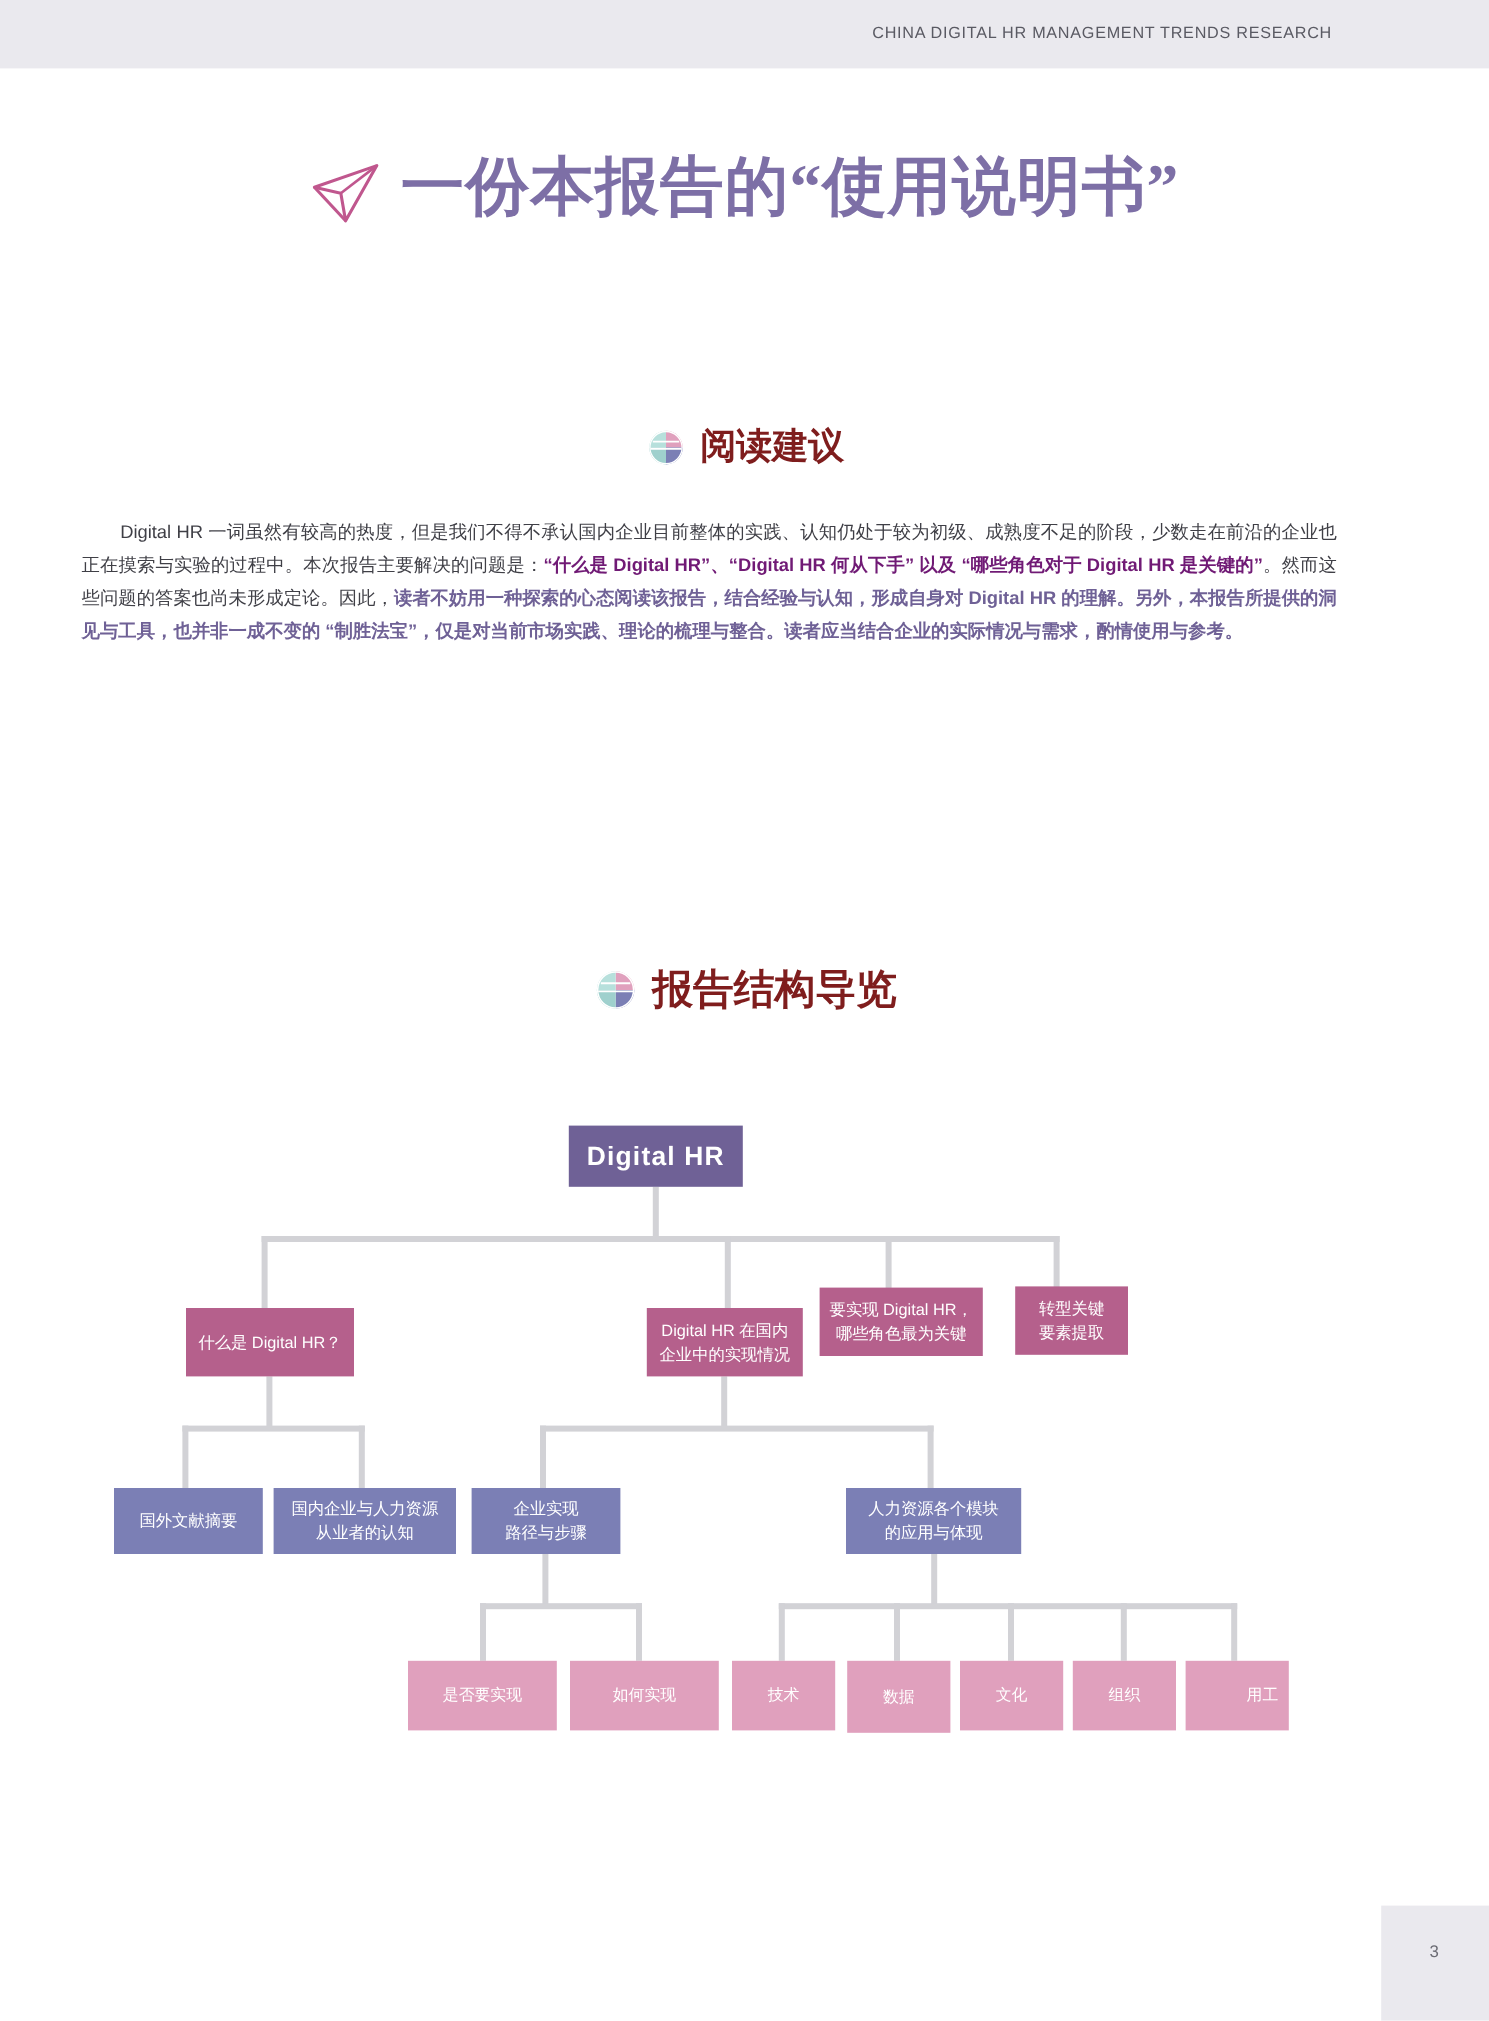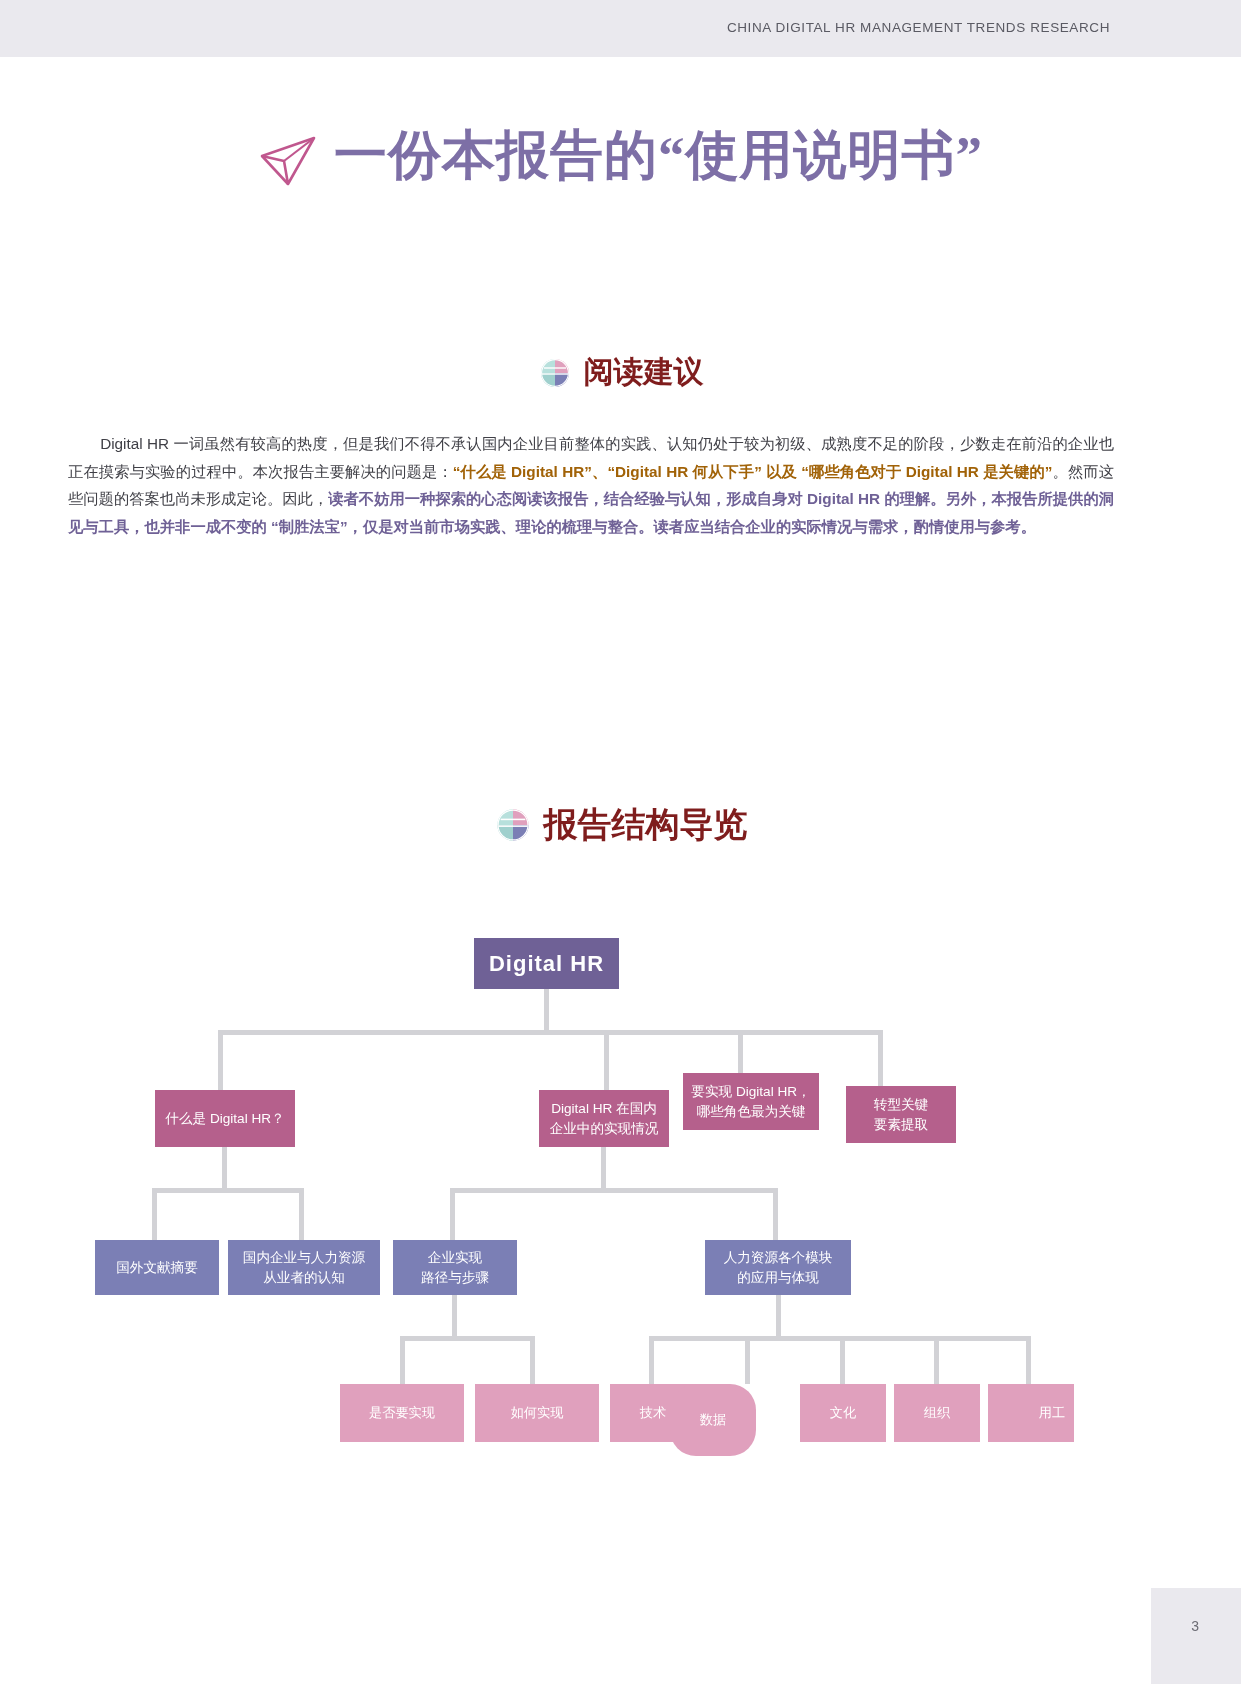--- a/index.html
+++ b/index.html
@@ -56,21 +56,21 @@
 
   
   .para{
     position:absolute;left:68px;top:430px;width:1046px;
     font-size:15.3px;line-height:27.6px;
     color:#3f3f46;
     text-align:justify;
     text-justify:inter-ideograph;
   }
   .para .ind{display:inline-block;width:2.1em;}
-  .para b.dark{font-weight:bold;color:#a16207;}
+  .para b.dark{font-weight:bold;color:#701a75;}
   .para b.purple{font-weight:bold;color:#6f6196;}
 
   
   .diagram{
     position:absolute;left:0;top:900px;width:1241px;height:620px;
   }
   .node{
     position:absolute;
     display:flex;align-items:center;justify-content:center;
     text-align:center;
@@ -162,21 +162,21 @@
     <span>什么是 Digital HR？</span>
   </div>
   <div class="node lvl1" style="left:539px;top:190px;width:130px;height:57px;white-space:pre-line;">
     <span>Digital HR 在国内
 企业中的实现情况</span>
   </div>
   <div class="node lvl1" style="left:683px;top:173px;width:136px;height:57px;white-space:pre-line;">
     <span>要实现 Digital HR，
 哪些角色最为关键</span>
   </div>
-  <div class="node lvl1" style="left:846px;top:186px;width:110px;height:57px;white-space:pre-line;">
+  <div class="node lvl1" style="left:846px;top:172px;width:94px;height:57px;white-space:pre-line;">
     <span>转型关键
 要素提取</span>
   </div>
 
   <div class="conn" style="left:222px;top:247px;width:5px;height:45px;"></div>
   <div class="conn" style="left:152px;top:288px;width:152px;height:5px;"></div>
   <div class="conn" style="left:152px;top:288px;width:5px;height:52px;"></div>
   <div class="conn" style="left:299px;top:288px;width:5px;height:52px;"></div>
 
   <div class="conn" style="left:601px;top:247px;width:5px;height:45px;"></div>
@@ -215,21 +215,21 @@
 
   <div class="node lvl3" style="left:340px;top:484px;width:124px;height:58px;">
     <span>是否要实现</span>
   </div>
   <div class="node lvl3" style="left:475px;top:484px;width:124px;height:58px;">
     <span>如何实现</span>
   </div>
   <div class="node lvl3" style="left:610px;top:484px;width:86px;height:58px;">
     <span>技术</span>
   </div>
-  <div class="node lvl3" style="left:670px;top:484px;width:86px;height:72px;border-radius:26px;">
+  <div class="node lvl3" style="left:706px;top:484px;width:86px;height:60px;">
     <span>数据</span>
   </div>
   <div class="node lvl3" style="left:800px;top:484px;width:86px;height:58px;">
     <span>文化</span>
   </div>
   <div class="node lvl3" style="left:894px;top:484px;width:86px;height:58px;">
     <span>组织</span>
   </div>
   <div class="node lvl3" style="left:988px;top:484px;width:86px;height:58px;padding-left:48px;">
     <span>用工</span>

